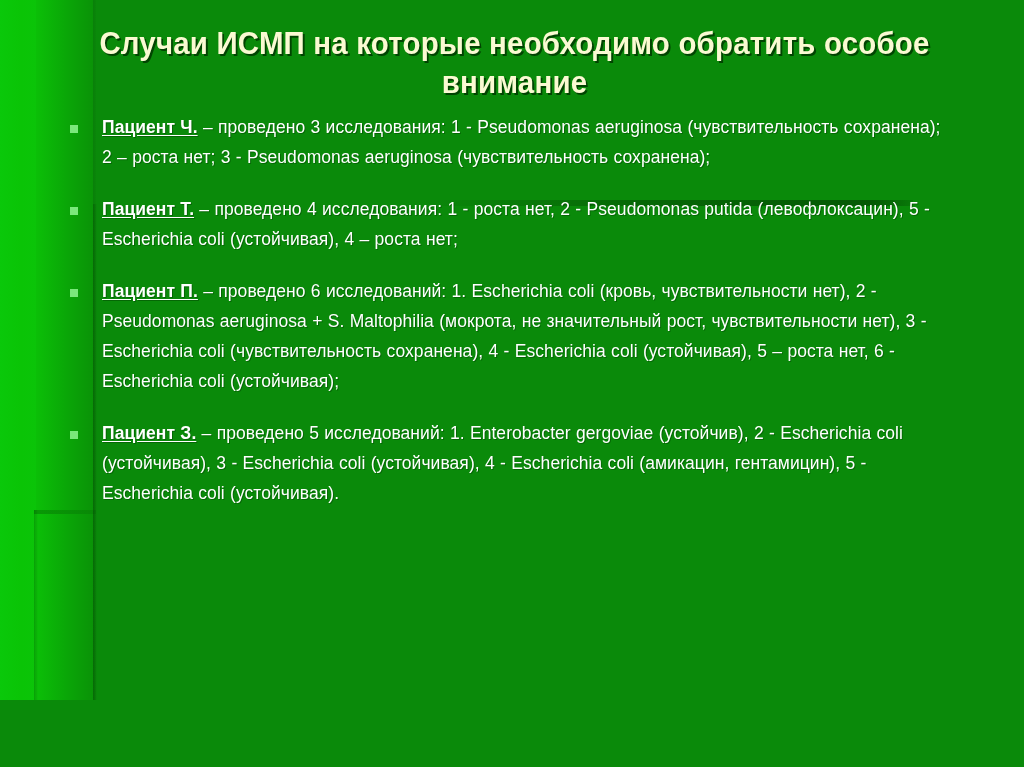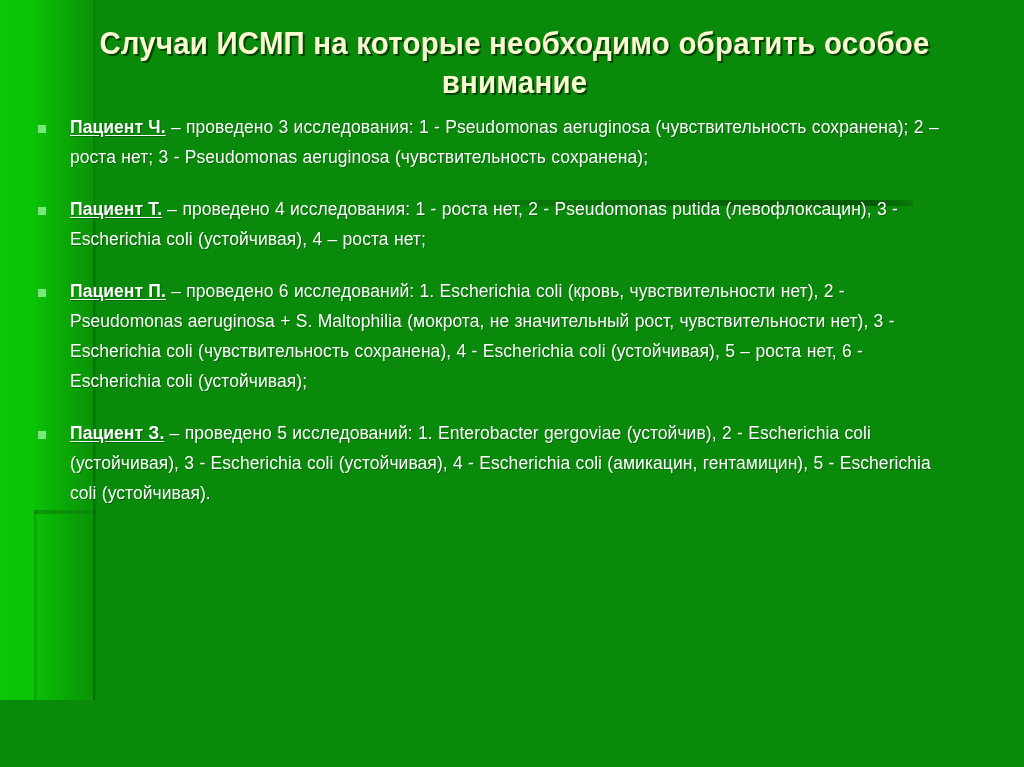--- a/index.html
+++ b/index.html
@@ -112,20 +112,21 @@
     position: absolute;
     left: 0;
     top: 112px;
     width: 1024px;
   }
   .bullet-row {
     position: relative;
     padding-left: 70px;
     padding-right: 70px;
     margin-bottom: 22px;
+    margin-left: 32px;
   }
   .bullet-marker {
     position: absolute;
     left: 38px;
     top: 13px;
     width: 8px;
     height: 8px;
     background: #7BE87B;
   }
   .bullet-text {
@@ -162,21 +163,21 @@
 
   <div class="body-block">
 
     <div class="bullet-row">
       <span class="bullet-marker"></span>
       <div class="bullet-text"><span class="patient-label">Пациент Ч.</span><span> – проведено 3 исследования: 1 - Pseudomonas aeruginosa (чувствительность сохранена); 2 – роста нет; 3 - Pseudomonas aeruginosa (чувствительность сохранена);</span></div>
     </div>
 
     <div class="bullet-row">
       <span class="bullet-marker"></span>
-      <div class="bullet-text"><span class="patient-label">Пациент Т.</span><span> – проведено 4 исследования: 1 - роста нет, 2 -  Pseudomonas putida (левофлоксацин), 3 - Escherichia coli  (устойчивая), 4 – роста нет;</span></div>
+      <div class="bullet-text"><span class="patient-label">Пациент Т.</span><span> – проведено 4 исследования: 1 - роста нет, 2 -  Pseudomonas putida (левофлоксацин), 5 - Escherichia coli  (устойчивая), 4 – роста нет;</span></div>
     </div>
 
     <div class="bullet-row">
       <span class="bullet-marker"></span>
     </div>
 
     <div class="bullet-row">
       <span class="bullet-marker"></span>
       <div class="bullet-text"><span class="patient-label">Пациент П.</span><span> – проведено 6 исследований: 1. Escherichia coli  (кровь, чувствительности нет), 2 - Pseudomonas aeruginosa + S. Maltophilia (мокрота, не значительный рост, чувствительности нет), 3 - Escherichia coli (чувствительность сохранена), 4 - Escherichia coli (устойчивая), 5 – роста нет, 6 - Escherichia coli (устойчивая);</span></div>
     </div>

